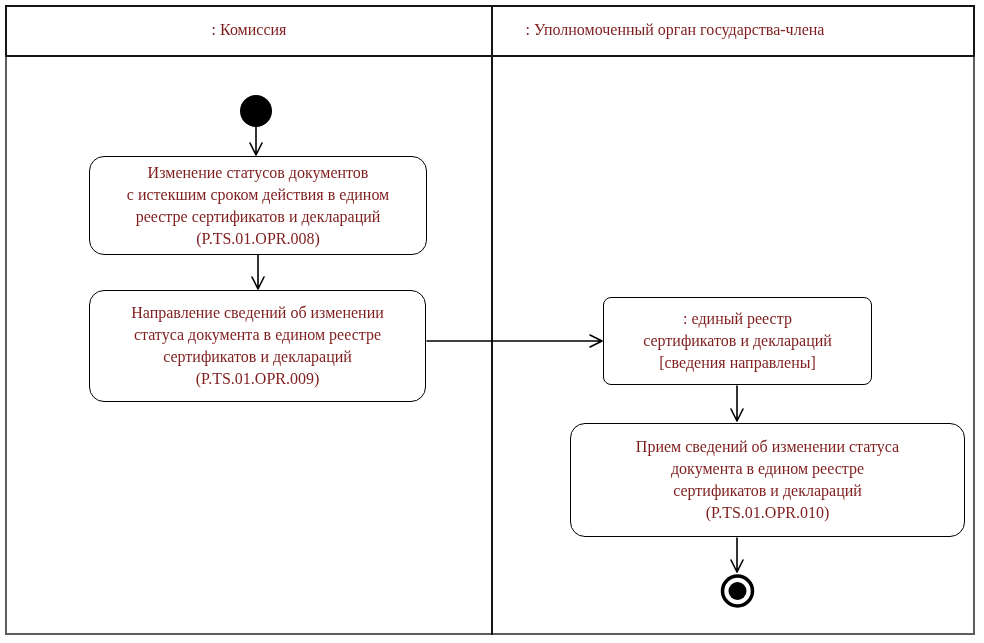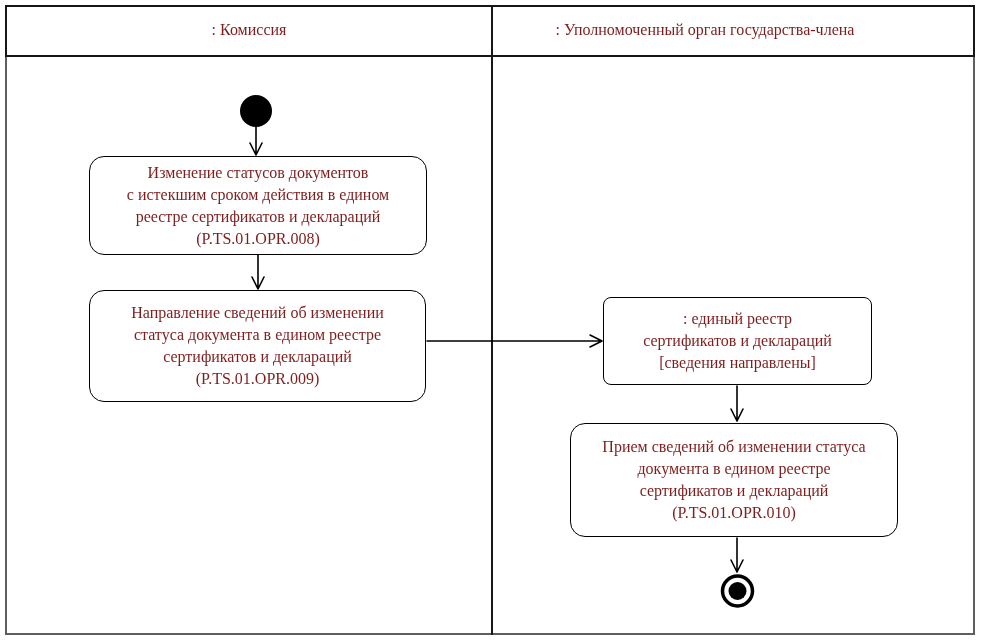--- a/index.html
+++ b/index.html
@@ -38,40 +38,40 @@
     position: absolute;
     top: 7px;
     height: 46px;
     display: flex;
     align-items: center;
     justify-content: center;
     font-size: 16px;
     white-space: nowrap;
   }
   .lane-header.left  { left: 7px;   width: 484px; }
-  .lane-header.right { left: 497px; width: 416px; }
+  .lane-header.right { left: 467px; width: 416px; }
   .node {
     position: absolute;
     box-sizing: border-box;
     border: 1.5px solid #000000;
     background: #ffffff;
     display: flex;
     align-items: center;
     justify-content: center;
     text-align: center;
     font-size: 16px;
     line-height: 22px;
     white-space: pre-line;
     padding: 1px 6px;
   }
   .node.rounded { border-radius: 15px; }
   .node.activity-1 { left: 89px;  top: 156px; width: 338px; height: 99px; }
   .node.activity-2 { left: 89px;  top: 290px; width: 337px; height: 112px; }
   .node.object-1   { left: 603px; top: 297px; width: 269px; height: 88px; border-radius: 8px; }
-  .node.activity-3 { left: 570px; top: 423px; width: 328px; height: 114px; }
+  .node.activity-3 { left: 570px; top: 423px; width: 395px; height: 114px; }
   svg.overlay {
     position: absolute;
     left: 0; top: 0;
     pointer-events: none;
   }
 </style>
 </head>
 <body>
 
 <div class="stage">

